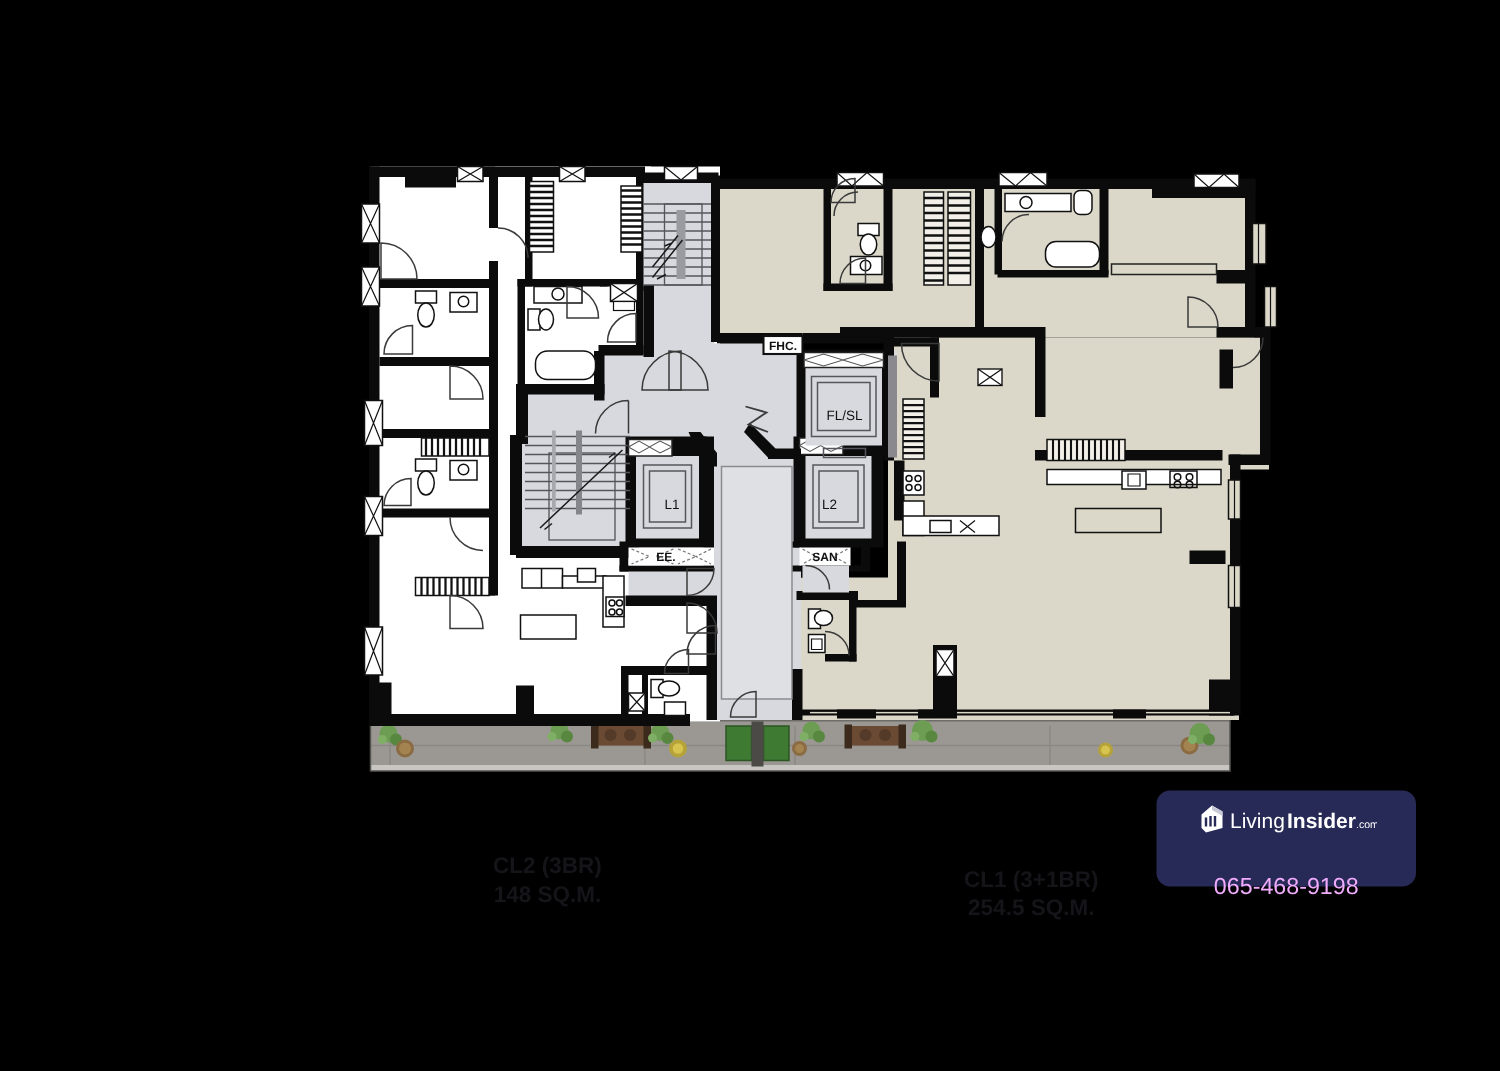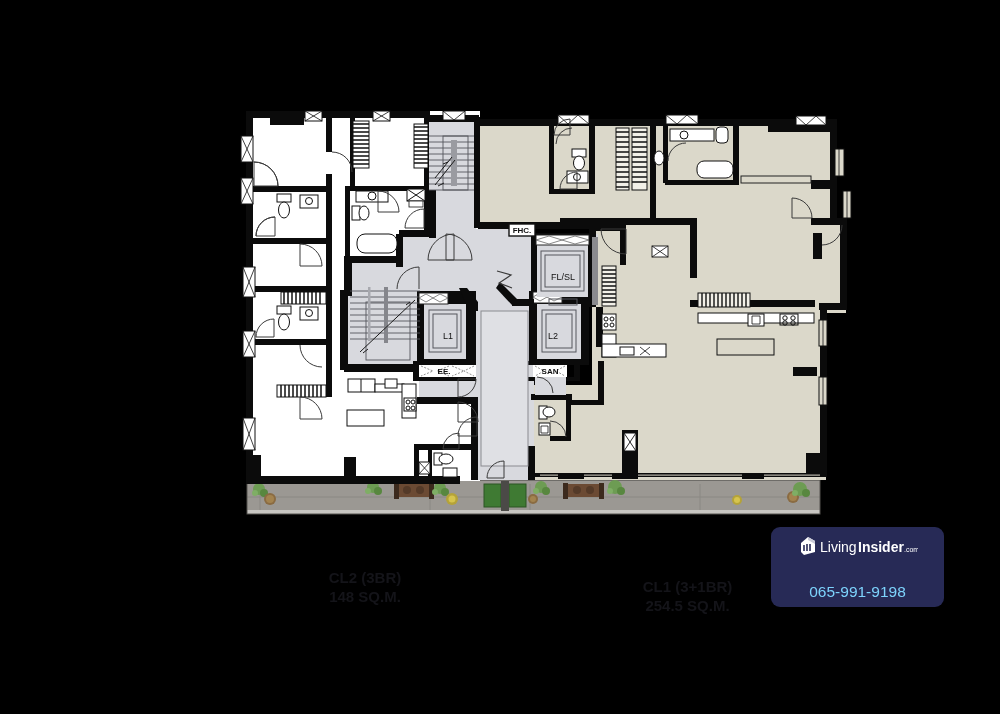--- a/index.html
+++ b/index.html
@@ -700,32 +700,32 @@
   </g>
 </svg>
 
 <div id="captions" style="position:absolute;left:0;top:0;width:1000px;color:#141419;font-weight:bold;font-size:15px;">
 
   <div style="position:absolute;left:300px;top:568px;width:130px;text-align:center;line-height:19px;">CL2 (3BR)<br>148 SQ.M.</div>
 
   <div style="position:absolute;left:620px;top:577px;width:135px;text-align:center;line-height:19px;">CL1 (3+1BR)<br>254.5 SQ.M.</div>
 </div>
 
-<div id="badge" style="position:absolute;left:771px;top:527px;width:173px;height:80px;background:#272a56;border-radius:9px;color:#7dd3fc;">
+<div id="badge" style="position:absolute;left:771px;top:527px;width:173px;height:64px;background:#272a56;border-radius:9px;color:#f0abfc;">
 
   <div style="position:absolute;left:0;top:9px;width:173px;text-align:center;">
     <svg width="120" height="22" viewBox="0 0 120 22" style="position:static;vertical-align:middle;">
 
       <g>
         <path d="M3 7 L10 1 L17 5 L17 16 L6 19 L3 16 Z" fill="#fff"></path>
         <path d="M6 9 L6 15 M9 8 L9 15 M12 8 L12 15" stroke="#272a56" stroke-width="1.6"></path>
         <path d="M10 1 L17 5 L17 8 L10 4 Z" fill="#c8c9d6"></path>
       </g>
       <text x="22" y="16" font-family="Liberation Sans, sans-serif" font-size="14" font-weight="300" fill="#fff">Living</text>
       <text x="60" y="16" font-family="Liberation Sans, sans-serif" font-size="14" font-weight="bold" fill="#fff">Insider</text>
       <text x="106" y="16" font-family="Liberation Sans, sans-serif" font-size="7" fill="#fff">.com</text>
     </svg>
   </div>
 
 
-  <div style="position:absolute;left:0;top:56px;width:173px;text-align:center;font-size:15.5px;">065-991-9198</div>
+  <div style="position:absolute;left:0;top:56px;width:173px;text-align:center;font-size:15.5px;">065-468-9198</div>
 </div>
 </div>
 
 </body></html>

